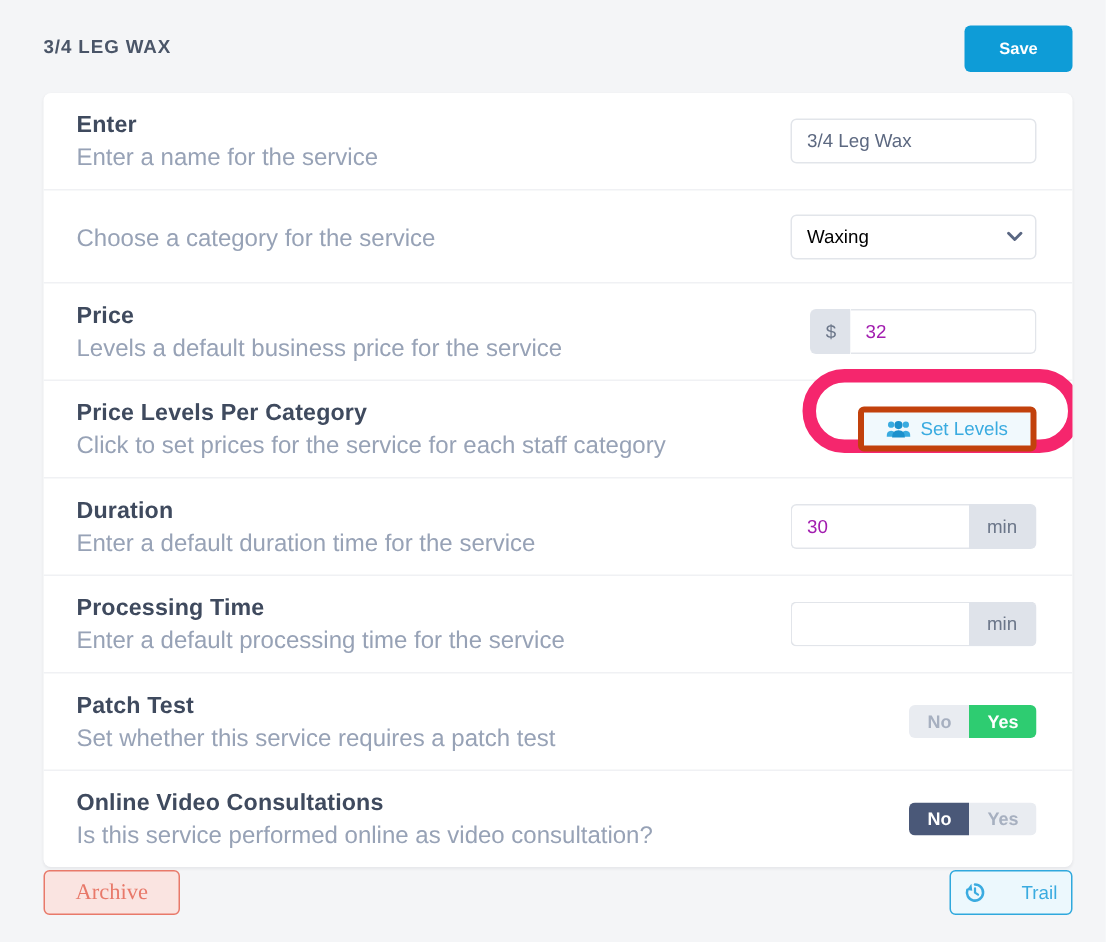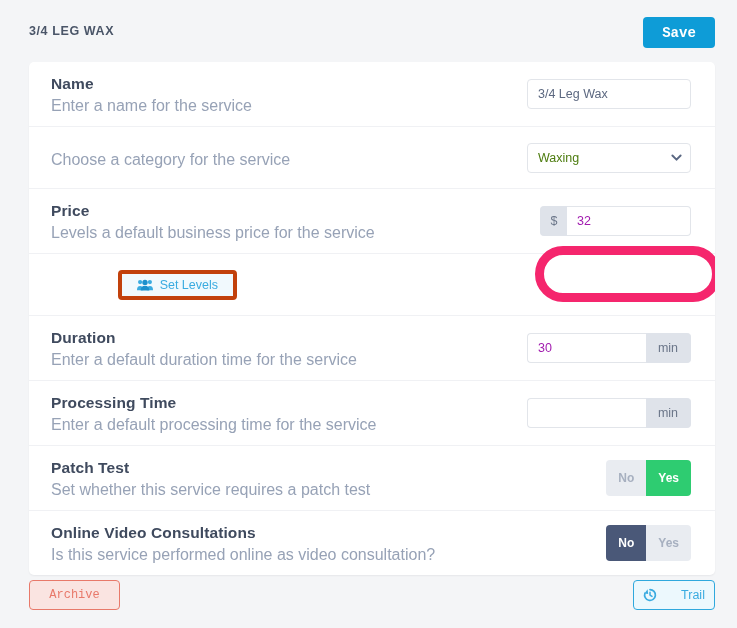--- a/index.html
+++ b/index.html
@@ -22,22 +22,22 @@
     font-size: 12.5px; font-weight: bold;
     letter-spacing: 0.6px;
     color: #4a5568;
     text-transform: uppercase;
   }
   .save-button {
     position: absolute; right: 22px; top: 17px;
     width: 72px; height: 31px;
     background: #0e9cd7;
     border: none; border-radius: 4px;
-    color: #ffffff; font-size: 14px; font-weight: bold;
-    font-family: Liberation Mono, monospace;
+    color: #ffffff; font-size: 11px; font-weight: bold;
+    font-family: Liberation Sans, sans-serif;
     cursor: pointer;
     display: flex; align-items: center; justify-content: center;
   }
 
   
   .card {
     position: absolute; left: 29px; top: 62px;
     width: 686px;
     background: #ffffff;
     border-radius: 5px;
@@ -73,21 +73,21 @@
     width: 164px; height: 30px;
     border: 1px solid #e2e5ea; border-radius: 4px;
     background: #fff; color: #5c6880;
     font-size: 12.5px; font-family: "Liberation Sans", sans-serif;
     padding: 0 10px; outline: none;
   }
   .select-wrap { position: relative; width: 164px; height: 30px; }
   .select-input {
     width: 164px; height: 30px;
     border: 1px solid #e2e5ea; border-radius: 4px;
-    background: #fff; color: #4d7c0f;
+    background: #fff; color: #000000;
     font-size: 12.5px; padding: 0 26px 0 10px;
     display: flex; align-items: center;
   }
   .chevron {
     position: absolute; right: 9px; top: 9px;
     width: 11px; height: 11px;
     pointer-events: none;
   }
 
   
@@ -132,43 +132,43 @@
     left: 506px; top: -8px;
     width: 186px; height: 56px;
     border: 9px solid #f5266d;
     border-radius: 28px;
     background: #ffffff;
     z-index: 1;
   }
   .set-levels-wrap { position: relative; z-index: 2; }
 
   
-  .toggle { display: inline-flex; height: 36px; border-radius: 4px; overflow: hidden; }
+  .toggle { display: inline-flex; height: 22px; border-radius: 4px; overflow: hidden; }
   .toggle-opt {
     min-width: 40px; padding: 0 12px;
     display: flex; align-items: center; justify-content: center;
     font-size: 12px; font-weight: bold;
     background: #e9ecf1; color: #a7b0c0;
     cursor: pointer;
   }
   .toggle-opt.on-green { background: #2ecc71; color: #ffffff; }
   .toggle-opt.on-dark  { background: #4a5878; color: #ffffff; }
 
   
   .footer {
     position: absolute; left: 0; top: 575px;
     width: 737px; height: 53px;
   }
   .archive-button {
     position: absolute; left: 29px; top: 5px;
     width: 91px; height: 30px;
     background: #fae4e1;
     border: 1px solid #e8796a; border-radius: 4px;
-    color: #e8796a; font-size: 12px;
-    font-family: Liberation Mono, monospace;
+    color: #e8796a; font-size: 15px;
+    font-family: Liberation Serif, serif;
     cursor: pointer;
     display: flex; align-items: center; justify-content: center;
   }
   .trail-button {
     position: absolute; right: 22px; top: 5px;
     width: 82px; height: 30px;
     background: #ecf8fd;
     border: 1px solid #2fa8dd; border-radius: 4px;
     color: #3aabe0; font-size: 12.5px;
     font-family: "Liberation Sans", sans-serif;
@@ -184,21 +184,21 @@
 
   <div class="header">
     <div class="page-title">3/4 LEG WAX</div>
     <button class="save-button">Save</button>
   </div>
 
   <div class="card">
 
     <div class="row">
       <div class="row-labels">
-        <div class="row-title">Name</div>
+        <div class="row-title">Enter</div>
         <div class="row-desc">Enter a name for the service</div>
       </div>
       <div class="row-control">
         <input class="text-input" type="text" value="3/4 Leg Wax" style="">
       </div>
     </div>
 
     <div class="row">
       <div class="row-labels">
         <div class="row-desc">Choose a category for the service</div>
@@ -220,20 +220,24 @@
       </div>
       <div class="row-control">
         <div class="input-group">
           <span class="addon addon-prefix">$</span>
           <input class="grp-input price-input" type="text" value="32" style="">
         </div>
       </div>
     </div>
 
     <div class="row">
+      <div class="row-labels">
+        <div class="row-title">Price Levels Per Category</div>
+        <div class="row-desc">Click to set prices for the service for each staff category</div>
+      </div>
       <div class="highlight-ring"></div>
       <div class="row-control">
         <div class="set-levels-wrap">
           <button class="set-levels-button">
             <span class="icon">
               <svg width="16" height="12" viewBox="0 0 16 12">
                 <circle cx="3.1" cy="3.1" r="2.1" fill="#3aabe0"></circle>
                 <circle cx="12.9" cy="3.1" r="2.1" fill="#3aabe0"></circle>
                 <circle cx="8" cy="3.4" r="2.7" fill="#1c90cc"></circle>
                 <path d="M0 11.2 Q0 7.1 3.1 7.1 Q6.2 7.1 6.2 11.2 Z" fill="#3aabe0"></path>

